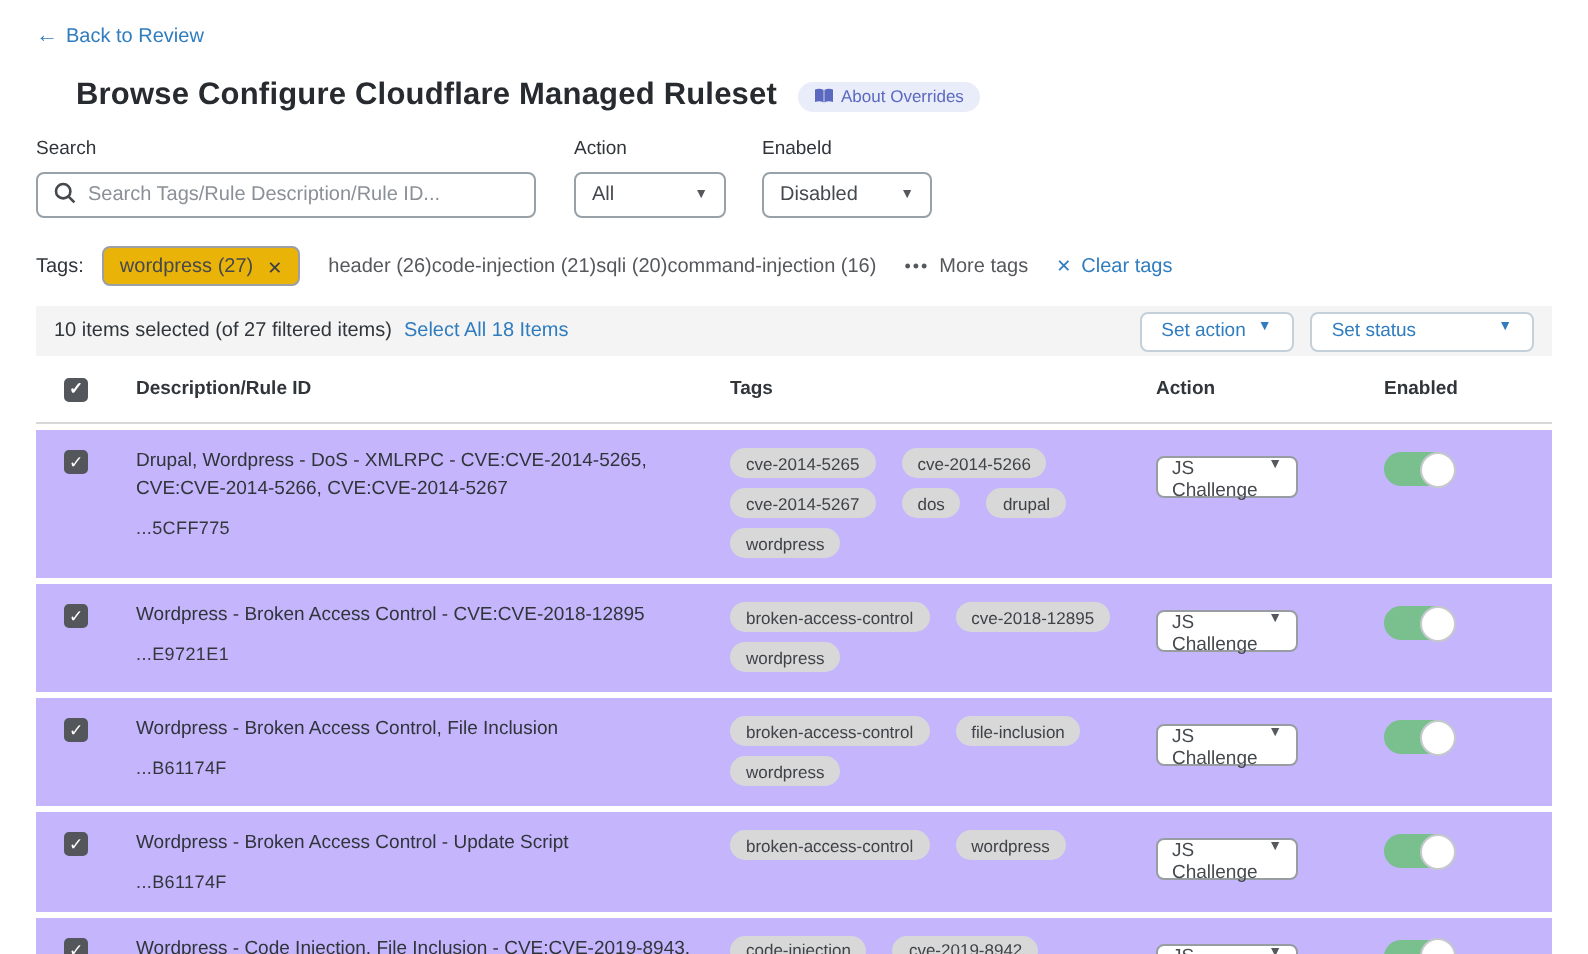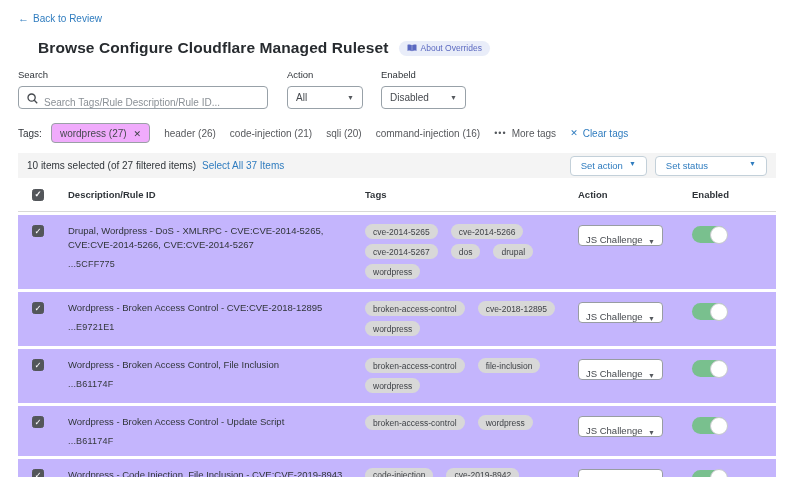--- a/index.html
+++ b/index.html
@@ -28,21 +28,21 @@
     background: #e9edf9; color: #5a68c0;
     font-size: 8.5px; padding: 2.5px 8px; border-radius: 9px; cursor: pointer;
   }
   .book-icon { display: inline-flex; }
 
   
   .filters { display: flex; margin-top: 12px; }
   .filter-label { font-size: 9.5px; color: #30353a; margin-bottom: 6px; }
   .search-block { width: 250px; }
   .search-wrap {
-    display: flex; align-items: flex-end; gap: 6px;
+    display: flex; align-items: center; gap: 6px;
     border: 1px solid #98a1a8; border-radius: 4px;
     height: 23px; padding: 0 8px; background: #fff;
   }
   .search-wrap input {
     border: none; outline: none; width: 100%;
     font-size: 10px; color: #30353a; font-family: "Liberation Sans", sans-serif;
     background: transparent;
   }
   .search-wrap input::placeholder { color: #8a9096; }
   .action-block { margin-left: 19px; width: 76px; }
@@ -53,24 +53,24 @@
     height: 23px; padding: 0 8px; font-size: 10px; color: #45494e; cursor: pointer;
   }
   .caret { font-size: 7px; color: #55595e; }
 
   
   .tags-bar { display: flex; align-items: center; margin-top: 14px; font-size: 10px; }
   .tags-label { color: #30353a; margin-right: 9px; }
   .tag-chip {
     display: inline-flex; align-items: flex-end; gap: 7px;
     border: 1px solid #9aa0a6; border-radius: 4px;
-    padding: 3.5px 8px; color: #45494e; background: #f0abfc; cursor: pointer;
+    padding: 3.5px 8px; color: #45494e; background: #eab308; cursor: pointer;
   }
   .chip-close { color: #3c4045; font-size: 9px; cursor: pointer; }
-  .available-tags { display: flex; align-items: center; gap: 14px; margin-left: 14px; }
+  .available-tags { display: flex; align-items: center; gap: 0; margin-left: 14px; }
   .avail-tag { color: #56585c; cursor: pointer; }
   .more-tags { display: inline-flex; align-items: center; gap: 5px; color: #56585c; margin-left: 14px; cursor: pointer; }
   .dots-icon { letter-spacing: 1px; font-size: 9px; color: #55595e; }
   .clear-tags { display: inline-flex; align-items: center; gap: 5px; color: #2f7cbf; margin-left: 14px; cursor: pointer; }
   .clear-x { font-size: 9px; }
 
   
   .selection-bar {
     margin-top: 10px; background: #f4f4f4; height: 25px;
     display: flex; align-items: center; padding: 0 9px; font-size: 10px;
@@ -108,22 +108,22 @@
   }
   .trow .checkbox { margin-top: 1px; }
   .row-desc { font-size: 9.5px; color: #30353a; line-height: 1.45; padding-right: 16px; }
   .row-id { font-size: 9px; color: #33373b; margin-top: 7px; letter-spacing: 0.2px; }
   .row-tags { display: flex; flex-wrap: wrap; gap: 5px 13px; padding-right: 14px; }
   .tag-pill {
     background: #d8d8d8; color: #3f4247; font-size: 8.5px;
     padding: 2.5px 8px; border-radius: 9px; white-space: nowrap;
   }
   .action-dd {
-    display: inline-flex; align-items: flex-end; justify-content: space-between;
-    width: 85px; height: 21px; padding: 0 7px; margin-top: 1px;
+    display: inline-flex; align-items: flex-start; justify-content: space-between;
+    width: 71px; height: 21px; padding: 0 7px; margin-top: 1px;
     background: #fff; border: 1px solid #989da2; border-radius: 4px;
     font-size: 9.5px; color: #45494e; cursor: pointer;
   }
   .toggle {
     width: 35px; height: 17px; border-radius: 9px; background: #79c08e;
     position: relative; cursor: pointer; margin-top: 2px;
   }
   .toggle .knob {
     position: absolute; right: -1px; top: -0.5px;
     width: 18px; height: 18px; border-radius: 50%;
@@ -198,21 +198,21 @@
       <span>More tags</span>
     </span>
     <span class="clear-tags">
       <span class="clear-x">✕</span>
       <span>Clear tags</span>
     </span>
   </div>
 
   <div class="selection-bar">
     <span class="selection-summary">10 items selected (of 27 filtered items)</span>
-    <span class="select-all">Select All 37 Items</span>
+    <span class="select-all">Select All 18 Items</span>
     <span class="bar-spacer"></span>
     <span class="bar-btn">
       <span>Set action</span>
       <span class="btn-caret">▼</span>
     </span>
     <span class="bar-btn">
       <span>Set status</span>
       <span class="btn-caret">▼</span>
     </span>
   </div>

